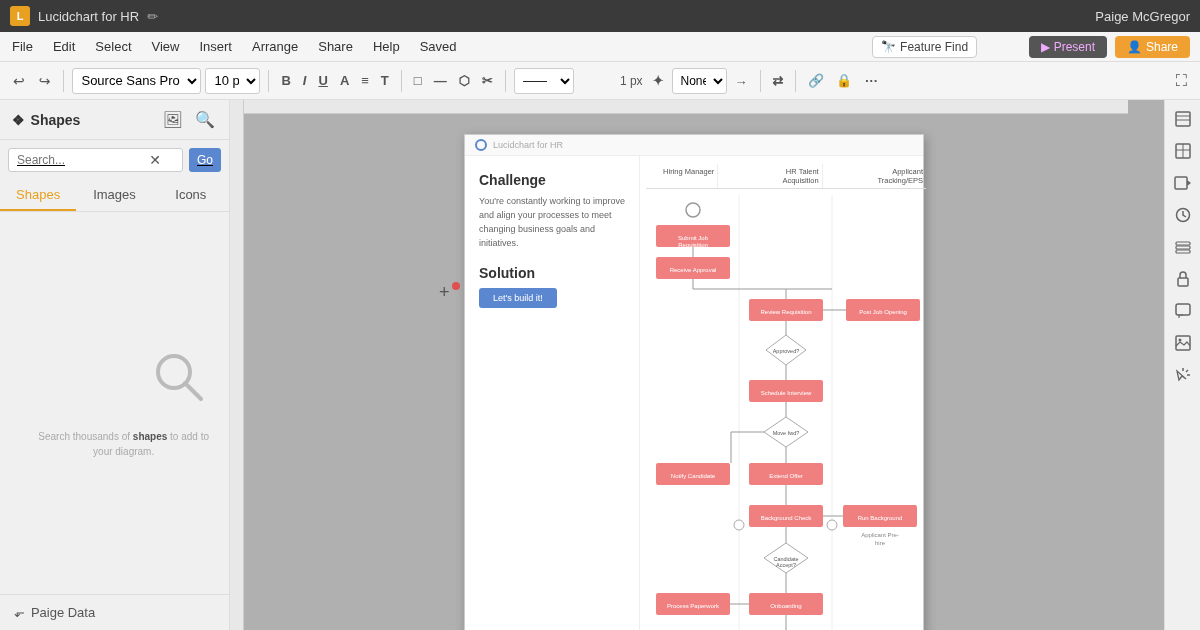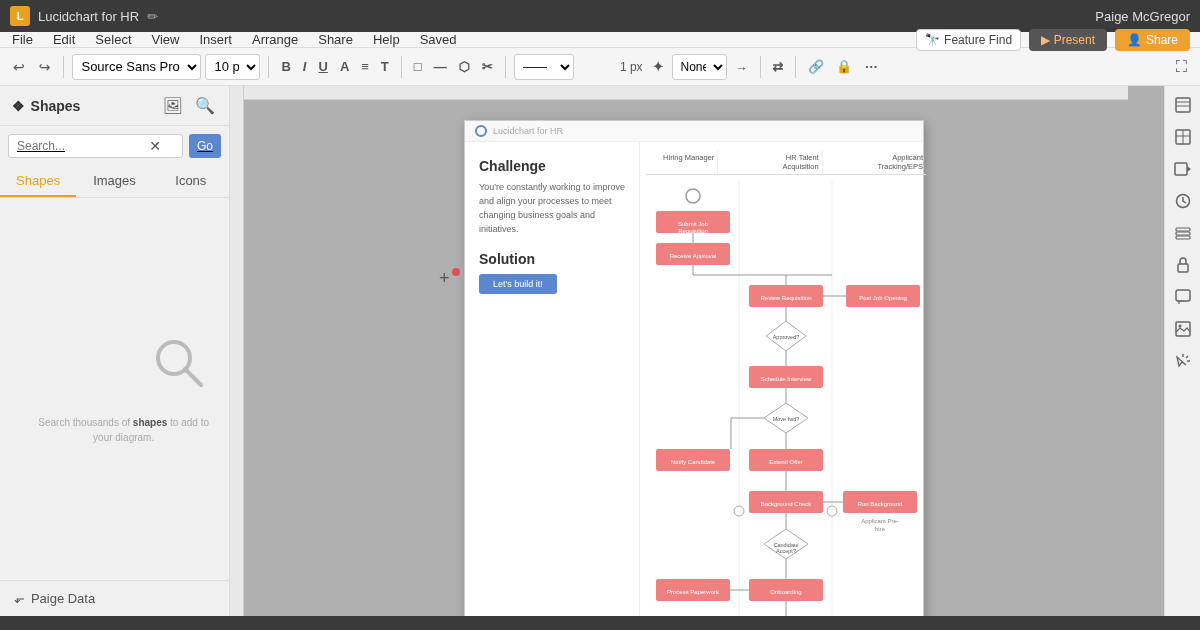--- a/index.html
+++ b/index.html
@@ -13,29 +13,29 @@
     }
     .title-bar-left { display: flex; align-items: center; gap: 8px; }
     .app-icon { width: 20px; height: 20px; background: #e8a020; border-radius: 3px; display: flex; align-items: center; justify-content: center; color: white; font-size: 11px; font-weight: bold; }
     .title-text { font-size: 13px; color: #ddd; }
     .edit-icon { color: #aaa; font-size: 13px; cursor: pointer; }
     .title-bar-right { display: flex; align-items: center; gap: 8px; font-size: 13px; color: #ddd; }
 
     
     .menu-bar {
       display: flex; align-items: center; justify-content: space-between;
-      background: #f5f5f5; height: 16px; padding: 0 10px;
+      background: #f5f5f5; height: 30px; padding: 0 10px;
       border-bottom: 1px solid #ddd;
       gap: 40px;
     }
     .menu-items { display: flex; gap: 16px; }
     .menu-item { font-size: 13px; color: #333; cursor: pointer; padding: 4px 2px; }
     .menu-right { display: flex; align-items: center; gap: 8px; }
     .feature-find-btn { display: flex; align-items: center; gap: 4px; font-size: 12px; color: #444; border: 1px solid #ccc; border-radius: 4px; padding: 3px 8px; cursor: pointer; background: white; }
-    .present-btn { background: #555; color: #fdba74; border: none; border-radius: 4px; padding: 4px 12px; font-size: 12px; cursor: pointer; display: flex; align-items: center; gap: 4px; }
+    .present-btn { background: #555; color: #f0abfc; border: none; border-radius: 4px; padding: 4px 12px; font-size: 12px; cursor: pointer; display: flex; align-items: center; gap: 4px; margin-left: 44px; }
     .share-btn { background: #f0a030; color: white; border: none; border-radius: 4px; padding: 4px 12px; font-size: 12px; cursor: pointer; display: flex; align-items: center; gap: 4px; }
 
     
     .toolbar {
       display: flex; align-items: center; height: 38px;
       background: #f5f5f5; border-bottom: 1px solid #ddd;
       padding: 0 8px; gap: 4px;
     }
     .toolbar-btn { background: none; border: none; cursor: pointer; padding: 3px 5px; font-size: 14px; color: #555; border-radius: 3px; }
     .toolbar-separator { width: 1px; height: 22px; background: #ccc; margin: 0 4px; }

